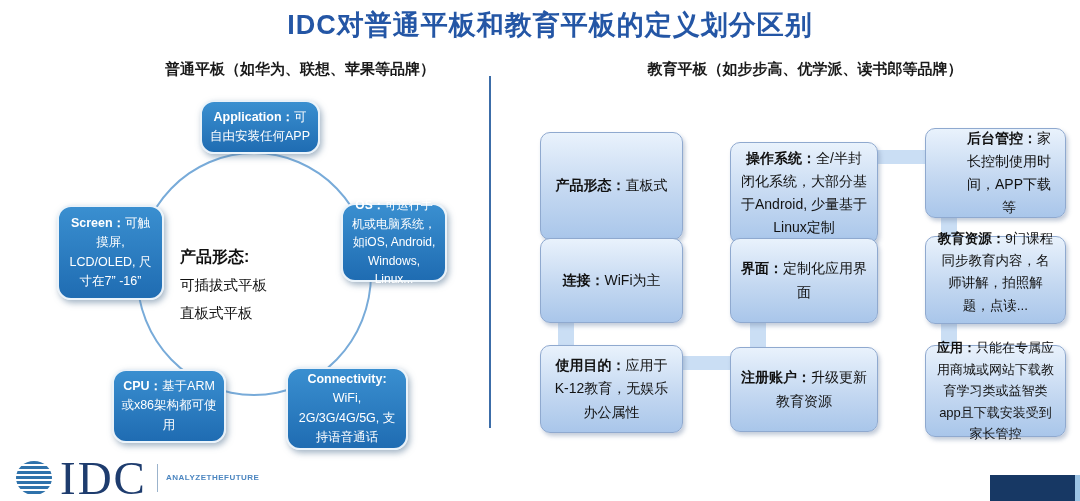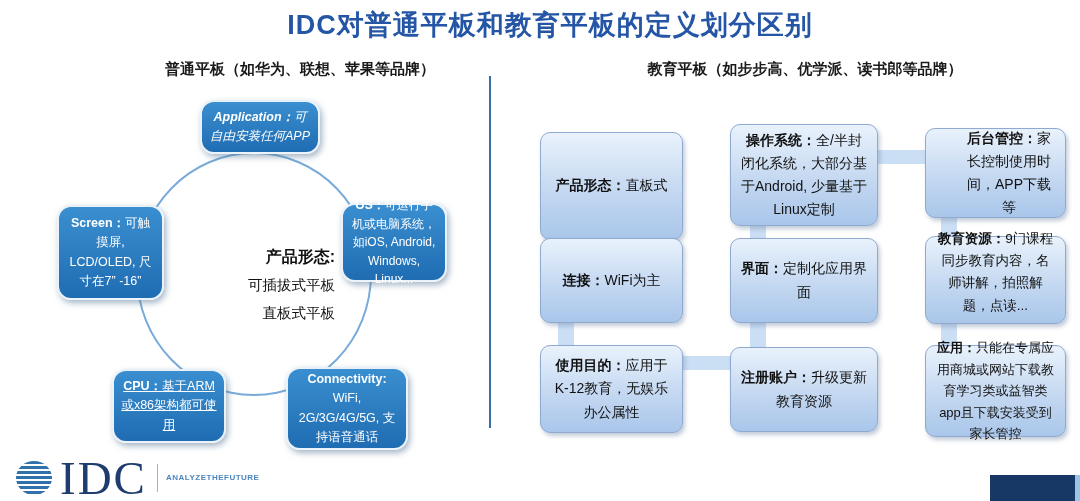--- a/index.html
+++ b/index.html
@@ -15,21 +15,21 @@
   
   .circle{position:absolute;left:136px;top:152px;width:232px;height:240px;
           border:2px solid #78abd9;border-radius:50%;}
   .dark-node{position:absolute;display:flex;align-items:center;justify-content:center;
              background:linear-gradient(180deg,#3a8fd0 0%,#1f6cb2 100%);
              border:2px solid rgba(255,255,255,.9);border-radius:14px;
              box-shadow:2px 3px 6px rgba(90,120,150,.55);
              color:#fff;font-size:12.5px;text-align:center;padding:5px 7px;box-sizing:border-box;
              line-height:1.55;}
   .dark-node .b{font-weight:bold;}
-  .center-text{position:absolute;left:180px;top:247px;width:155px;text-align:right;color:#111;}
+  .center-text{position:absolute;left:180px;top:247px;width:155px;text-align:left;color:#111;}
   .center-text .b{font-weight:bold;font-size:16px;display:block;margin-bottom:4px;}
   .center-text .ln{display:block;font-size:14.5px;line-height:1.9;}
 
   
   .light-node{position:absolute;display:flex;align-items:center;justify-content:center;
               background:linear-gradient(180deg,#e9f2fc 0%,#c4d8f1 55%,#a9c6ea 100%);
               border:1px solid #8fa9cf;border-radius:10px;
               box-shadow:2px 3px 4px rgba(120,140,170,.45);
               color:#111;font-size:14px;text-align:center;padding:6px 9px;box-sizing:border-box;
               line-height:1.65;z-index:2;}
@@ -57,33 +57,33 @@
   <div class="title">IDC对普通平板和教育平板的定义划分区别</div>
 
   <div class="sec-header hdr-left">普通平板（如华为、联想、苹果等品牌）</div>
   <div class="sec-header hdr-right">教育平板（如步步高、优学派、读书郎等品牌）</div>
 
   <div class="divider"></div>
 
   <div>
     <div class="circle"></div>
 
-    <div class="dark-node" style="left:200px;top:100px;width:120px;height:54px;font-style:italic;">
+    <div class="dark-node" style="left:200px;top:100px;width:120px;height:54px;">
       <div><span class="b">Application：</span><span>可自由安装任何APP</span></div>
     </div>
 
     <div class="dark-node" style="left:57px;top:205px;width:107px;height:95px;">
       <div><span class="b">Screen：</span><span>可触摸屏, LCD/OLED, 尺寸在7” -16”</span></div>
     </div>
 
     <div class="dark-node" style="left:341px;top:203px;width:106px;height:79px;font-size:12px;">
       <div><span class="b">OS：</span><span>可运行手机或电脑系统，如iOS, Android, Windows, Linux...</span></div>
     </div>
 
-    <div class="dark-node" style="left:112px;top:369px;width:114px;height:74px;text-decoration:underline;">
+    <div class="dark-node" style="left:112px;top:369px;width:114px;height:74px;">
       <div><span class="b">CPU：</span><span>基于ARM或x86架构都可使用</span></div>
     </div>
 
     <div class="dark-node" style="left:286px;top:367px;width:122px;height:83px;">
       <div><span class="b" style="display:block;">Connectivity:</span><span>WiFi, 2G/3G/4G/5G, 支持语音通话</span></div>
     </div>
 
     <div class="center-text">
       <span class="b">产品形态:</span>
       <span class="ln">可插拔式平板</span>
@@ -105,21 +105,21 @@
     <div class="light-node" style="left:540px;top:132px;width:143px;height:108px;">
       <div><span class="b">产品形态：</span><span>直板式</span></div>
     </div>
     <div class="light-node" style="left:540px;top:238px;width:143px;height:85px;">
       <div><span class="b">连接：</span><span>WiFi为主</span></div>
     </div>
     <div class="light-node" style="left:540px;top:345px;width:143px;height:88px;">
       <div><span class="b">使用目的：</span><span>应用于K-12教育，无娱乐办公属性</span></div>
     </div>
 
-    <div class="light-node" style="left:730px;top:124px;width:148px;height:102px;">
+    <div class="light-node" style="left:730px;top:142px;width:148px;height:102px;">
       <div><span class="b">操作系统：</span><span>全/半封闭化系统，大部分基于Android, 少量基于Linux定制</span></div>
     </div>
     <div class="light-node" style="left:730px;top:238px;width:148px;height:85px;">
       <div><span class="b">界面：</span><span>定制化应用界面</span></div>
     </div>
     <div class="light-node" style="left:730px;top:347px;width:148px;height:85px;">
       <div><span class="b">注册账户：</span><span>升级更新教育资源</span></div>
     </div>
 
     <div class="light-node" style="left:925px;top:128px;width:141px;height:90px;padding-left:36px;">

